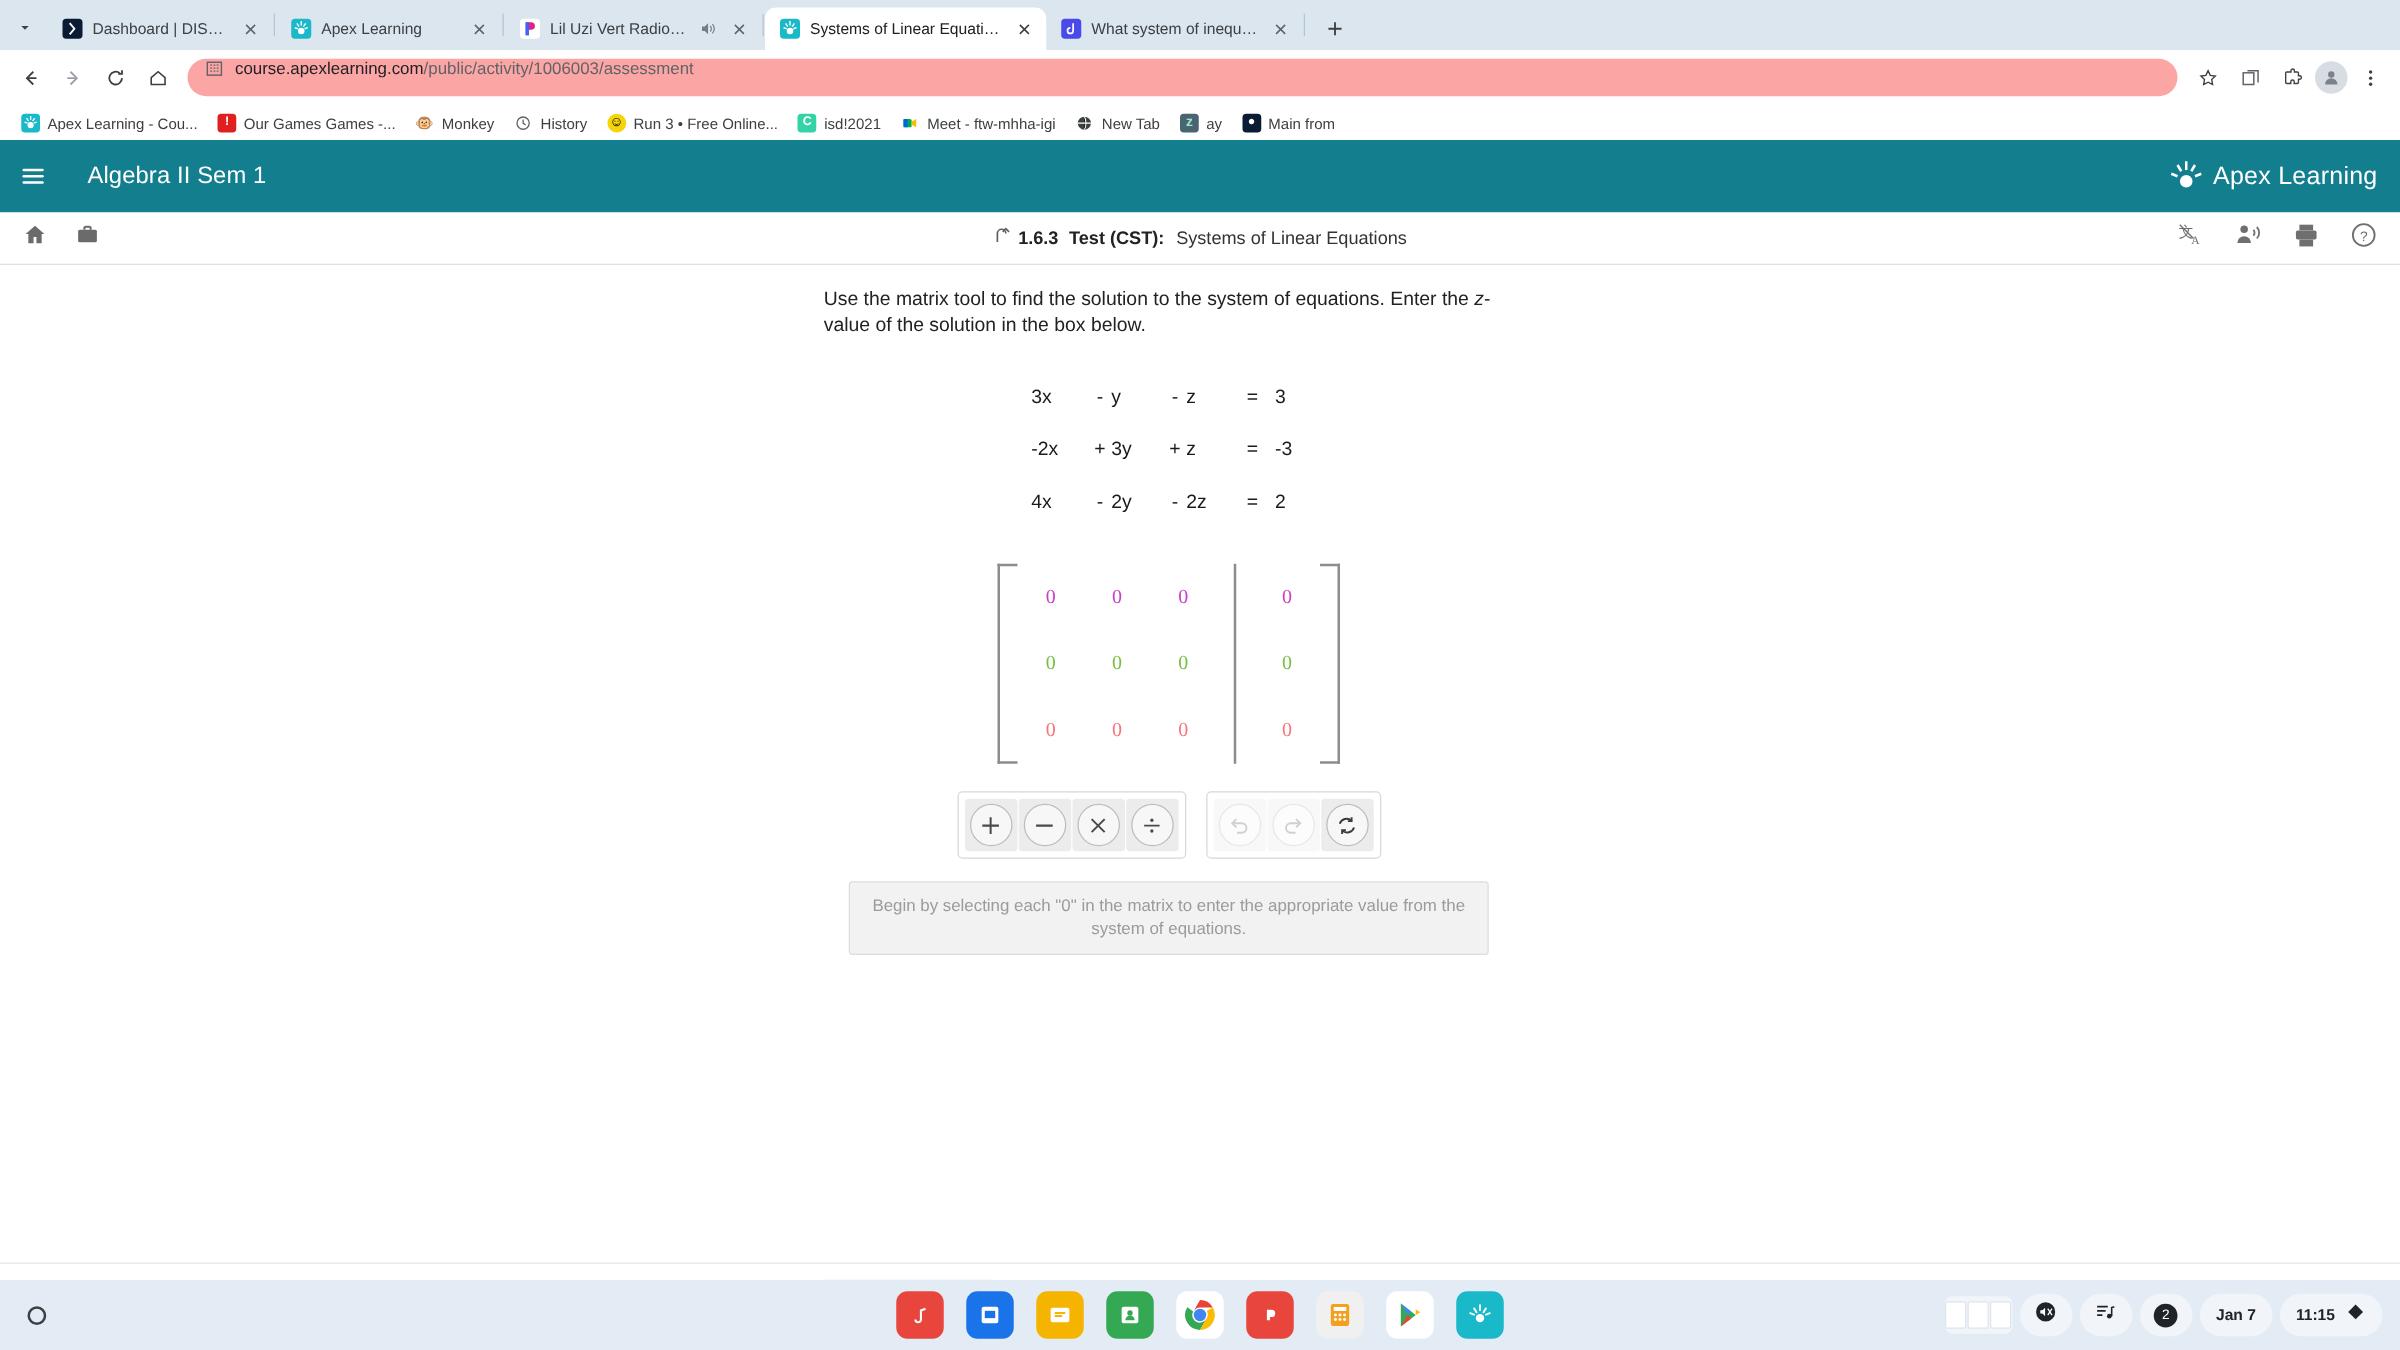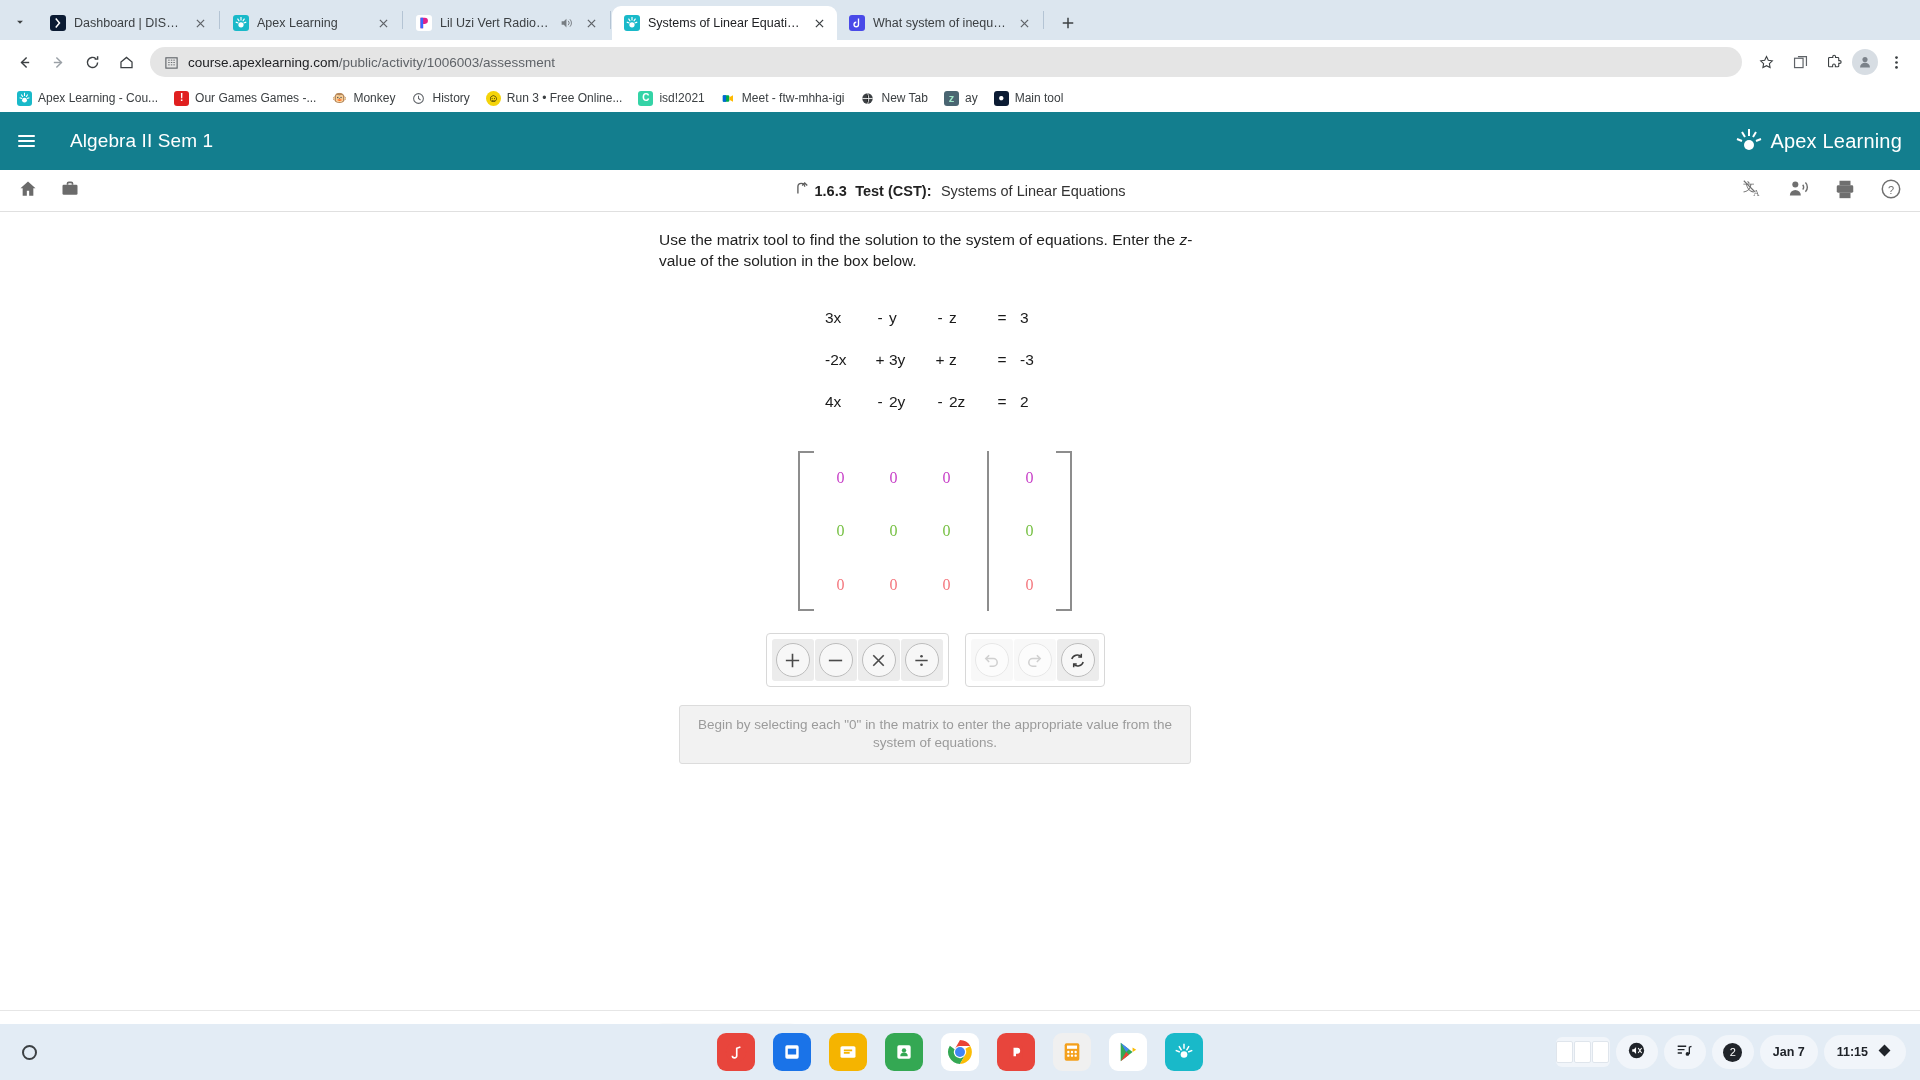--- a/index.html
+++ b/index.html
@@ -35,30 +35,30 @@
   .tab-close { width: 20px; height: 20px; flex: none; display: flex; align-items: center; justify-content: center; border-radius: 50%; }
   .tab-close svg { width: 9px; height: 9px; }
   .tab-sep { width: 1px; height: 18px; background: #b4c4d4; align-self: center; margin: 0 1px; flex:none; }
   .newtab { width: 34px; height: 34px; display: flex; align-items: center; justify-content: center; flex:none; margin-left: 6px; border-radius: 50%; }
   .newtab svg { width: 14px; height: 14px; }
 
   .toolbar { height: 44px; background: #ffffff; display: flex; align-items: center; gap: 2px; padding: 0 8px; }
   .tb-btn { width: 32px; height: 32px; border-radius: 50%; display: flex; align-items: center; justify-content: center; flex:none; }
   .tb-btn svg { width: 17px; height: 17px; }
   .omnibox {
-    flex: 1 1 auto; height: 30px; background: #e5e5e5; border-radius: 16px;
-    display: flex; align-items: center; gap: 9px; padding: 0 14px; margin: 0 6px; min-width: 0;
+    flex: 1 1 auto; height: 30px; background: #fca5a5; border-radius: 16px;
+    display: flex; align-items: flex-start; gap: 9px; padding: 0 14px; margin: 0 6px; min-width: 0;
   }
   .omnibox .site-icon { width: 15px; height: 15px; flex:none; }
   .url { font-size: 13.5px; color: #5f6368; white-space: nowrap; overflow: hidden; text-overflow: ellipsis; }
   .url b { color: #202124; font-weight: 400; }
   .profile { width: 26px; height: 26px; border-radius: 50%; background: #d7dde3; flex:none; display:flex;align-items:center;justify-content:center; }
 
   .bookmarks { height: 28px; background: #ffffff; display: flex; align-items: center; gap: 2px; padding: 0 10px; }
-  .bm { display: flex; align-items: center; gap: 6px; padding: 3px 7px; border-radius: 4px; flex:none; }
+  .bm { display: flex; align-items: flex-end; gap: 6px; padding: 3px 7px; border-radius: 4px; flex:none; }
   .bm-ico { width: 15px; height: 15px; flex:none; border-radius: 3px; display:flex;align-items:center;justify-content:center; font-size:10px; line-height:1; overflow:hidden;}
   .bm-label { font-size: 12px; color: #3c4043; white-space: nowrap; }
 
   
   .page { position: absolute; top: 112px; left: 0; width: 1920px; height: 912px; background: #fff; }
 
   .apex-bar { height: 58px; background: #137e8e; display: flex; align-items: center; padding: 0 18px; }
   .hamburger { width: 26px; height: 26px; display: flex; flex-direction: column; justify-content: center; gap: 3px; flex:none; }
   .hamburger i { display: block; height: 2px; background: #fff; border-radius: 1px; }
   .hamburger i:nth-child(1) { width: 17px; }
@@ -366,21 +366,21 @@
           </svg>
       </span>
       <span class="bm-label">New Tab</span>
     </div>
     <div class="bm">
       <span class="bm-ico" style="background:#4a6572;color:#9ee7c8;font-weight:bold;font-size:11px;">z</span>
       <span class="bm-label">ay</span>
     </div>
     <div class="bm">
       <span class="bm-ico" style="background:#0b1b33;color:#fff;font-size:10px;">●</span>
-      <span class="bm-label">Main tool</span>
+      <span class="bm-label">Main from</span>
     </div>
   </div>
 </div>
 
 <div class="page">
 
   <div class="apex-bar">
     <div class="hamburger">
         <i></i>
         <i></i>

